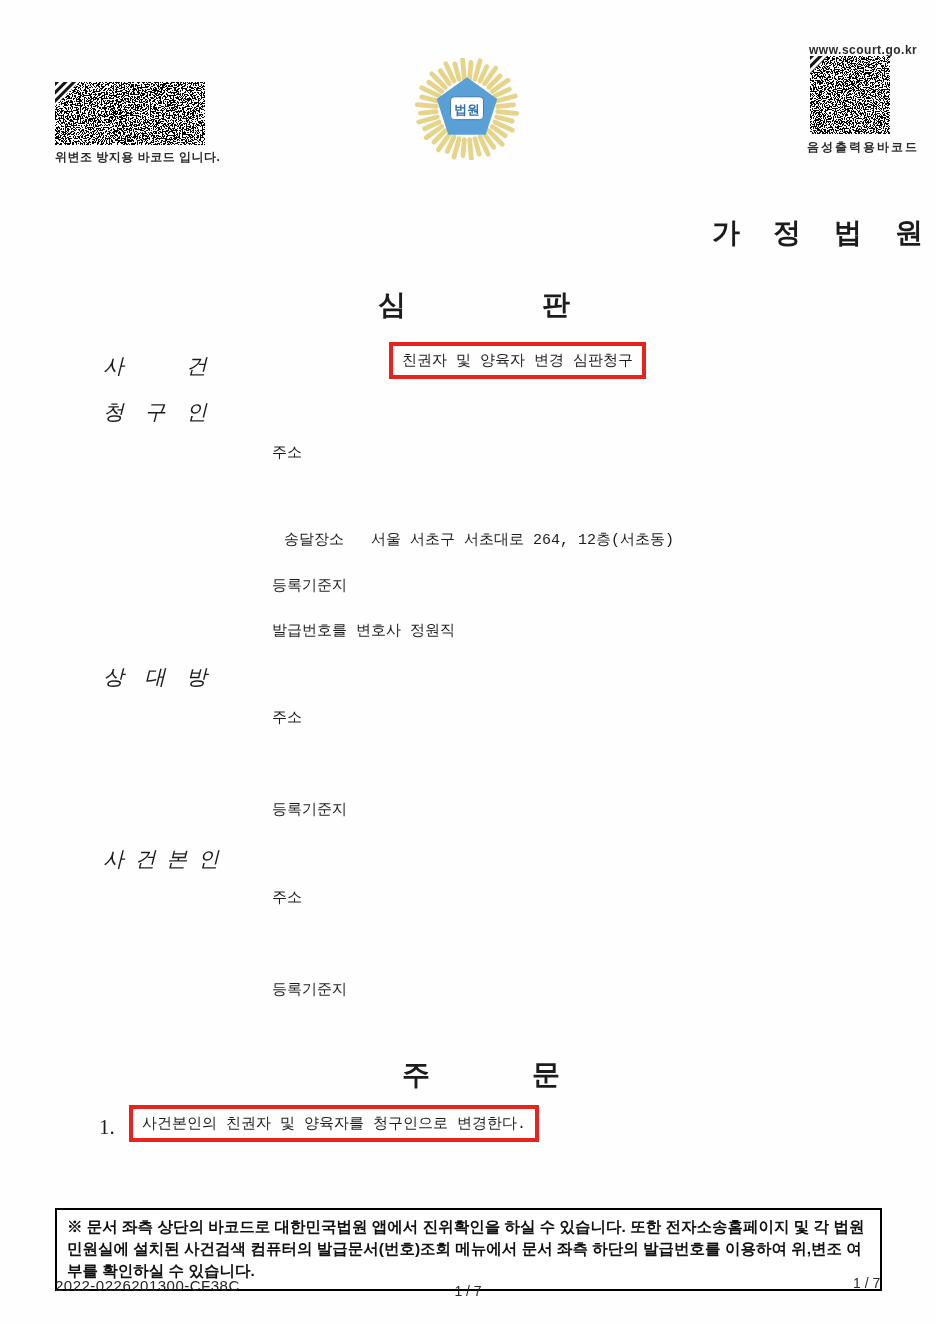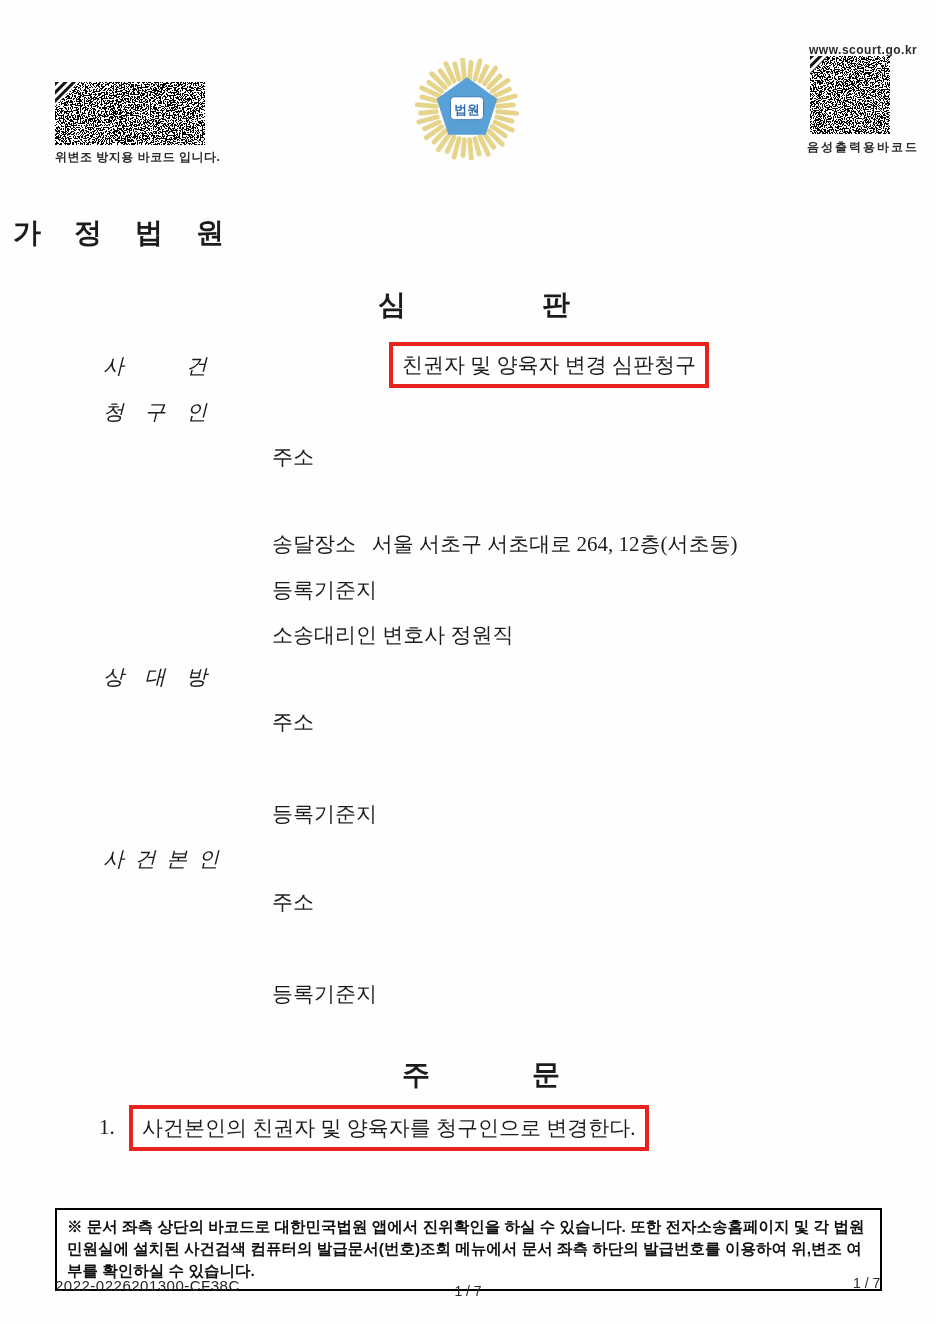--- a/index.html
+++ b/index.html
@@ -4,33 +4,33 @@
 <style>
   html,body{margin:0;padding:0;background:#e9e9e9;}
   .page{
     position:relative;width:936px;height:1324px;margin:0 auto;
     background:#fefefe;overflow:hidden;
     font-family:"Liberation Serif",serif;color:var(--text-ink,#1c1c1c);
   }
   .abs{position:absolute;}
   .caption{font-family:"Liberation Sans",sans-serif;font-size:12px;font-weight:bold;color:#2a2a2a;letter-spacing:.5px;}
   .court-name{
-    left:0;right:0;top:214px;text-align:left;
+    left:0;right:0;top:214px;text-align:right;
     font-size:28px;font-weight:600;letter-spacing:13px;text-indent:13px;
   }
   .doc-title{
     left:378px;top:286px;width:192px;display:flex;justify-content:space-between;
     font-size:28px;font-weight:600;
   }
   .field-label{
     left:103px;width:104px;font-size:21px;font-weight:500;
     text-align:justify;text-align-last:justify;font-style:italic;
   }
   .field-label.wide{width:116px;}
-  .field-value{font-size:21px;white-space:pre;}
+  .field-value{font-size:15px;white-space:pre;font-family:Liberation Mono, monospace;}
   .redbox{
     border:4px solid var(--highlight-red,#e8231e);
     padding:5px 9px;display:inline-block;background:transparent;
   }
   .order-title{
     left:402px;top:1056px;width:158px;display:flex;justify-content:space-between;
     font-size:28px;font-weight:600;
   }
   .order-number{left:99px;top:1115px;font-size:21px;}
   .order-box{left:116px;top:1105px;font-size:21px;padding-left:13px;}
@@ -145,23 +145,23 @@
     <span>판</span>
   </div>
 
   <div class="abs field-label" style="top:352px">사 건</div>
   <div class="abs" style="left:389px;top:342px">
     <span class="redbox field-value">친권자 및 양육자 변경 심판청구</span>
   </div>
 
   <div class="abs field-label" style="top:398px">청 구 인</div>
   <div class="abs field-value" style="left:272px;top:443px">주소</div>
-  <div class="abs field-value" style="left:272px;top:530px">송달장소   서울 서초구 서초대로 264, 12층(서초동)</div>
+  <div class="abs field-value" style="left:284px;top:530px">송달장소   서울 서초구 서초대로 264, 12층(서초동)</div>
   <div class="abs field-value" style="left:272px;top:576px">등록기준지</div>
-  <div class="abs field-value" style="left:272px;top:621px">소송대리인 변호사 정원직</div>
+  <div class="abs field-value" style="left:272px;top:621px">발급번호를 변호사 정원직</div>
 
   <div class="abs field-label" style="top:663px">상 대 방</div>
   <div class="abs field-value" style="left:272px;top:708px">주소</div>
   <div class="abs field-value" style="left:272px;top:800px">등록기준지</div>
 
   <div class="abs field-label wide" style="top:845px">사 건 본 인</div>
   <div class="abs field-value" style="left:272px;top:888px">주소</div>
   <div class="abs field-value" style="left:272px;top:980px">등록기준지</div>
 
   <div class="abs order-title">

